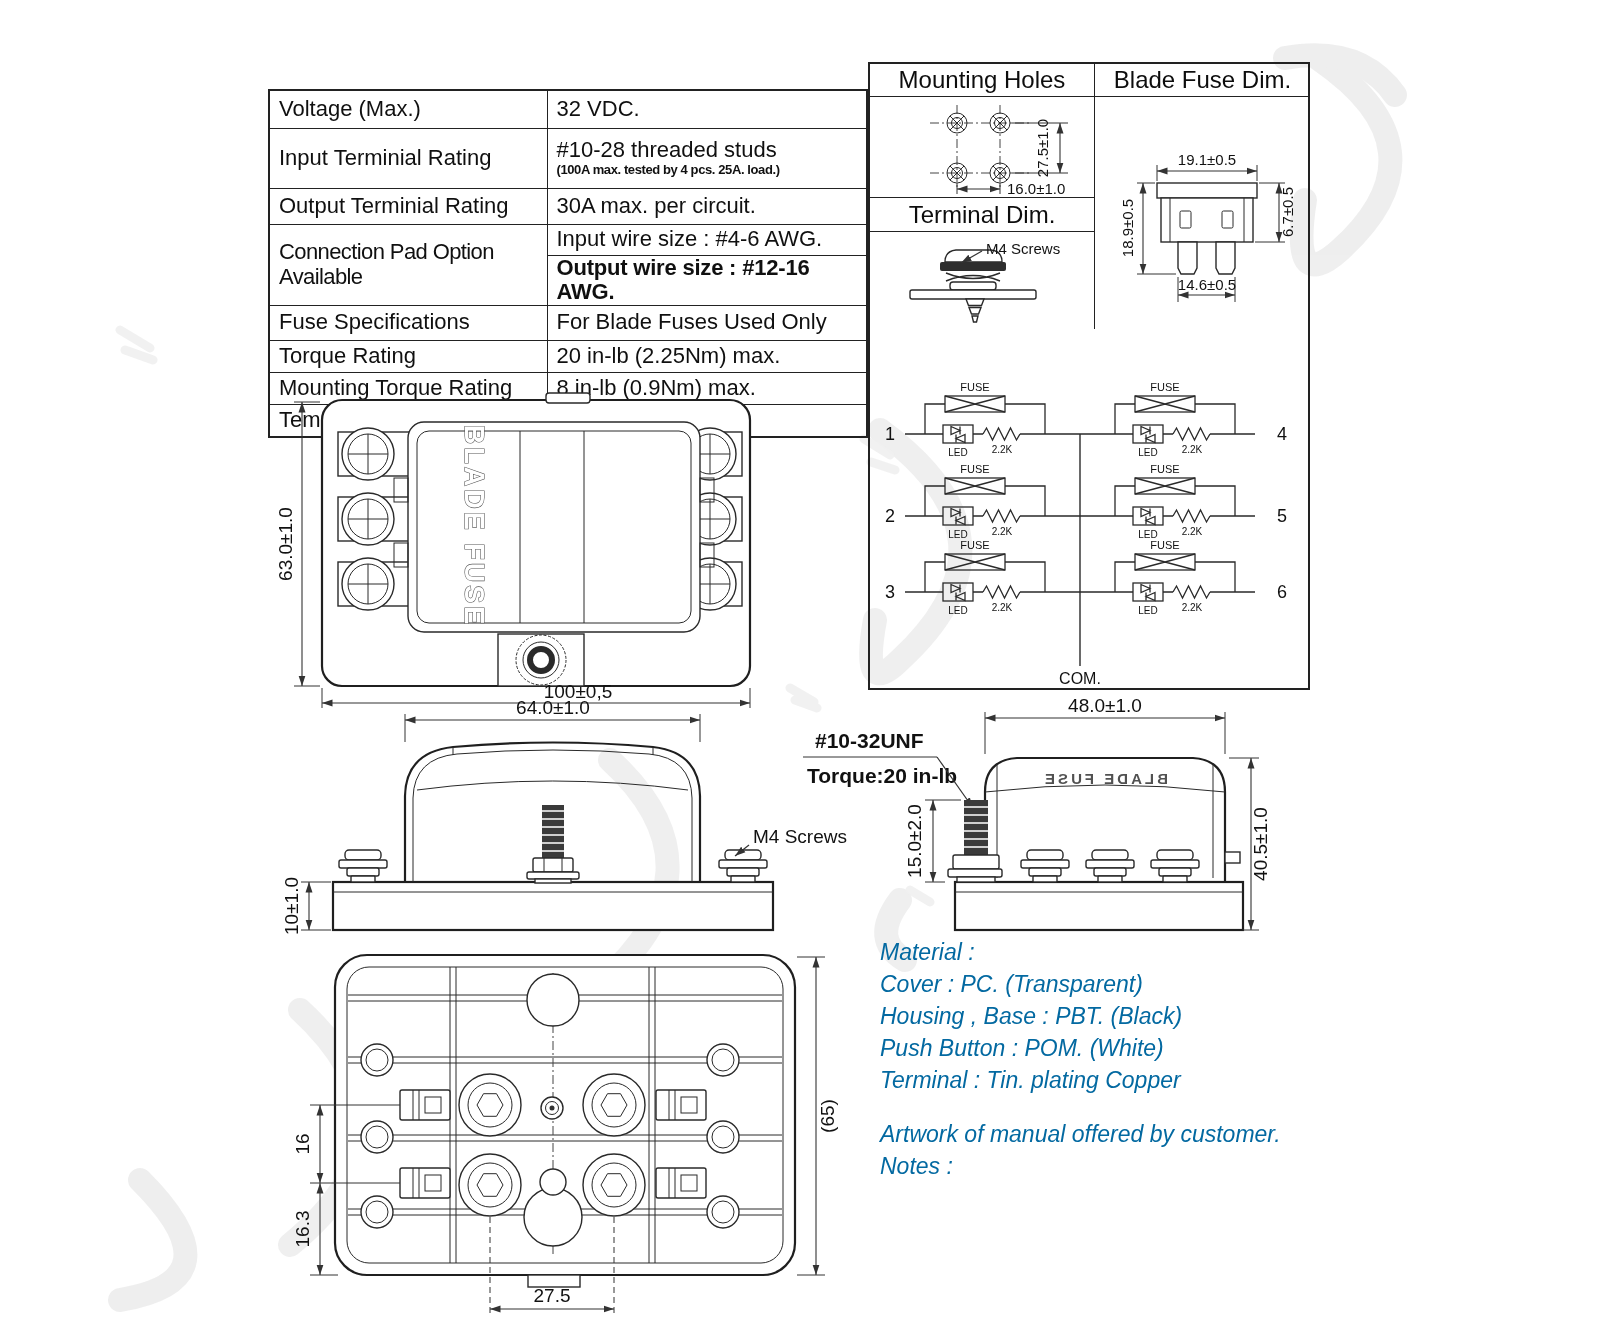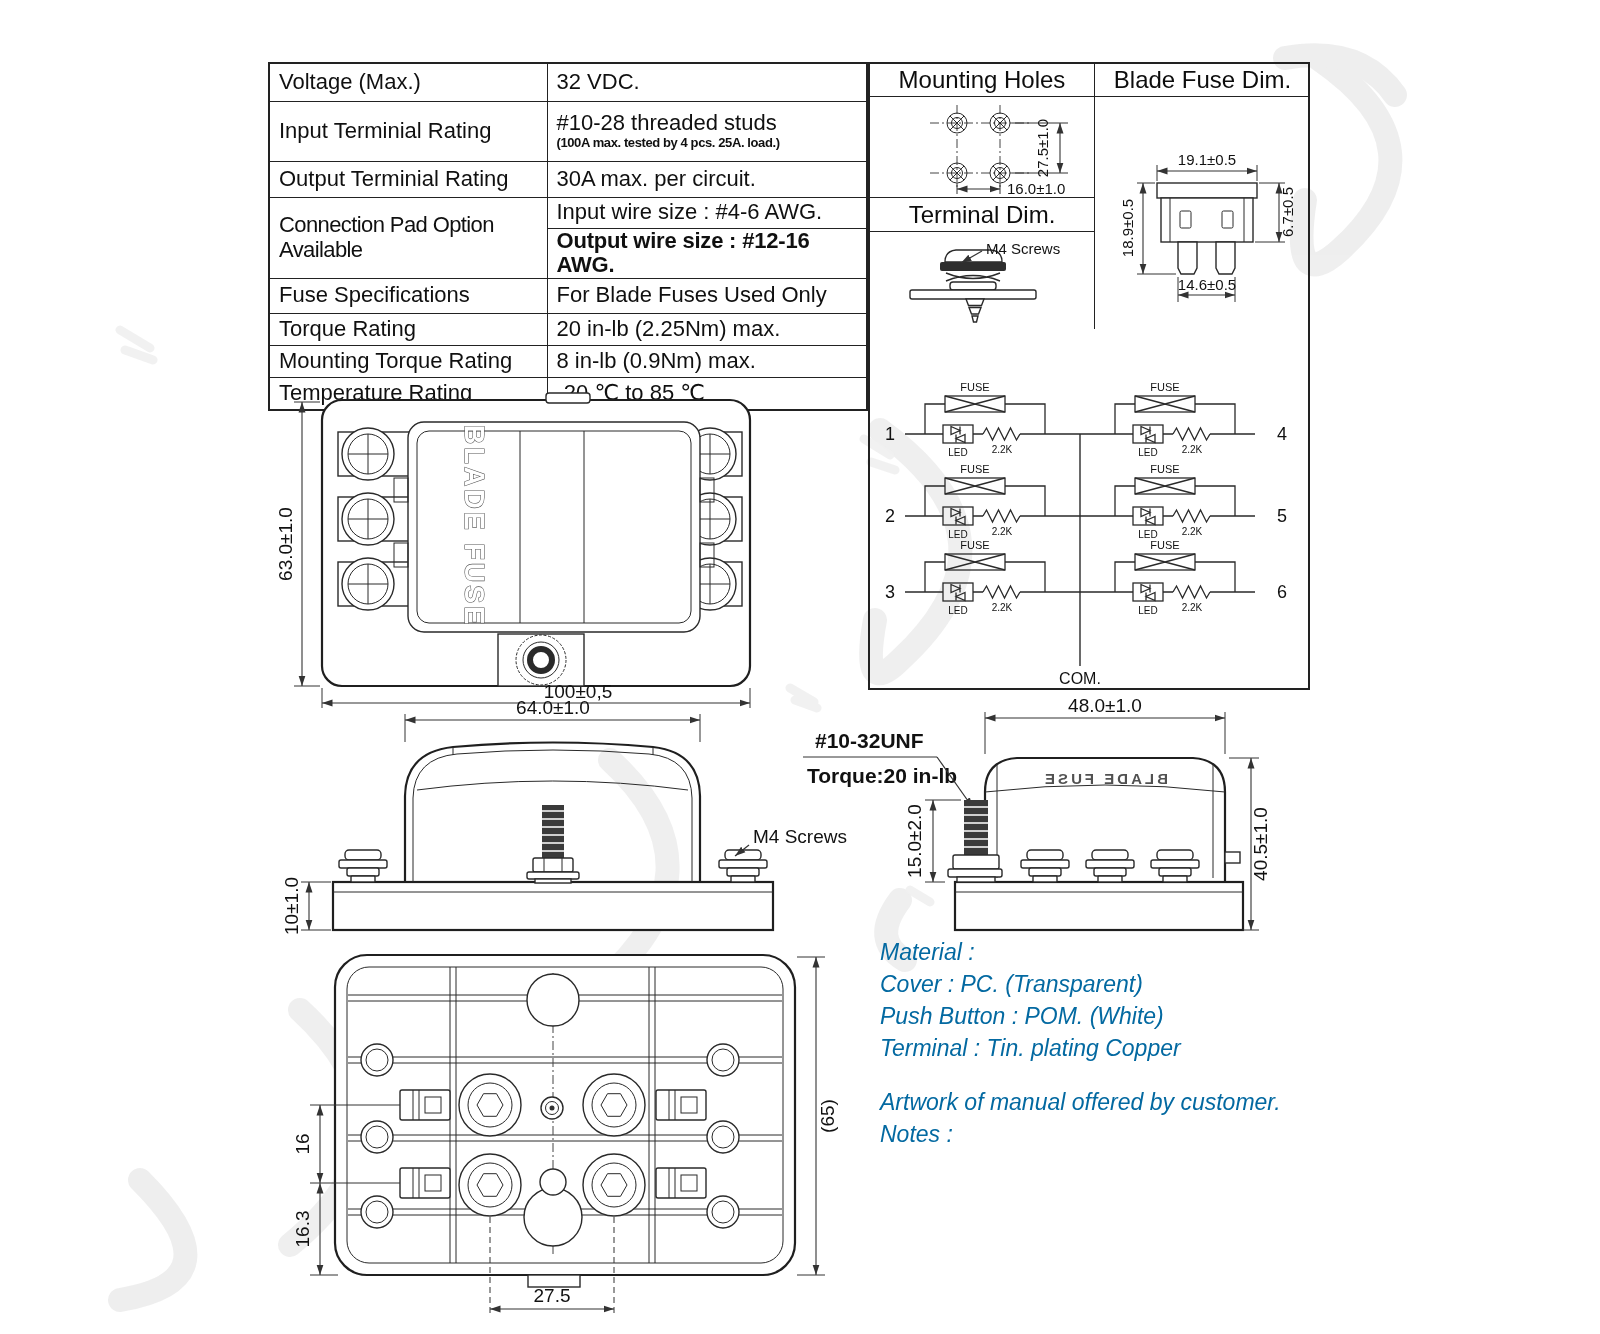--- a/index.html
+++ b/index.html
@@ -4,21 +4,21 @@
 <style>
   html,body{margin:0;padding:0;background:#fff;}
   .page{position:relative;width:1600px;height:1334px;background:#fff;overflow:hidden;
         font-family:"Liberation Sans","DejaVu Sans",sans-serif;color:#111;}
   .abs{position:absolute;}
 
   
   table.spec{border-collapse:collapse;table-layout:fixed;width:600px;}
   table.spec td{border:1.6px solid #222;padding:0 0 0 9px;vertical-align:middle;
                 font-size:22px;color:#101010;line-height:1.12;}
-  table.spec{border:2.2px solid #222;}
+  table.spec{border:2.2px solid #222;margin-top:27px;}
   td.cond{font-size:19px;letter-spacing:-0.6px;}
   .v1{font-size:22px;}
   .v2{font-size:13px;letter-spacing:-0.4px;font-weight:700;}
   td.boldv{font-weight:700;font-size:20px;letter-spacing:-0.2px;}
 
   
   .pbox{position:absolute;box-sizing:border-box;border:0 solid #222;}
   .ph{display:flex;align-items:center;justify-content:center;font-size:24px;color:#0d0d0d;}
 
   
@@ -469,20 +469,21 @@
     <text class="dt" x="272" y="357" text-anchor="middle">27.5</text>
 
     <path class="ext" d="M517,12 H545 M517,330 H545"></path>
     <line class="dim" x1="536" y1="12" x2="536" y2="330"></line>
     <text class="dt" transform="rotate(-90 554 171)" x="554" y="171" text-anchor="middle">(65)</text>
   </svg>
 
   <div class="mat">
     <div>Material :</div>
     <div>Cover : PC. (Transparent)</div>
+    <div>Housing , Base : PBT. (Black)</div>
     <div>Push Button : POM. (White)</div>
     <div>Terminal : Tin. plating Copper</div>
     <div class="gap"></div>
     <div>Artwork of manual offered by customer.</div>
     <div>Notes :</div>
   </div>
 
 </div>
 
 </body></html>

